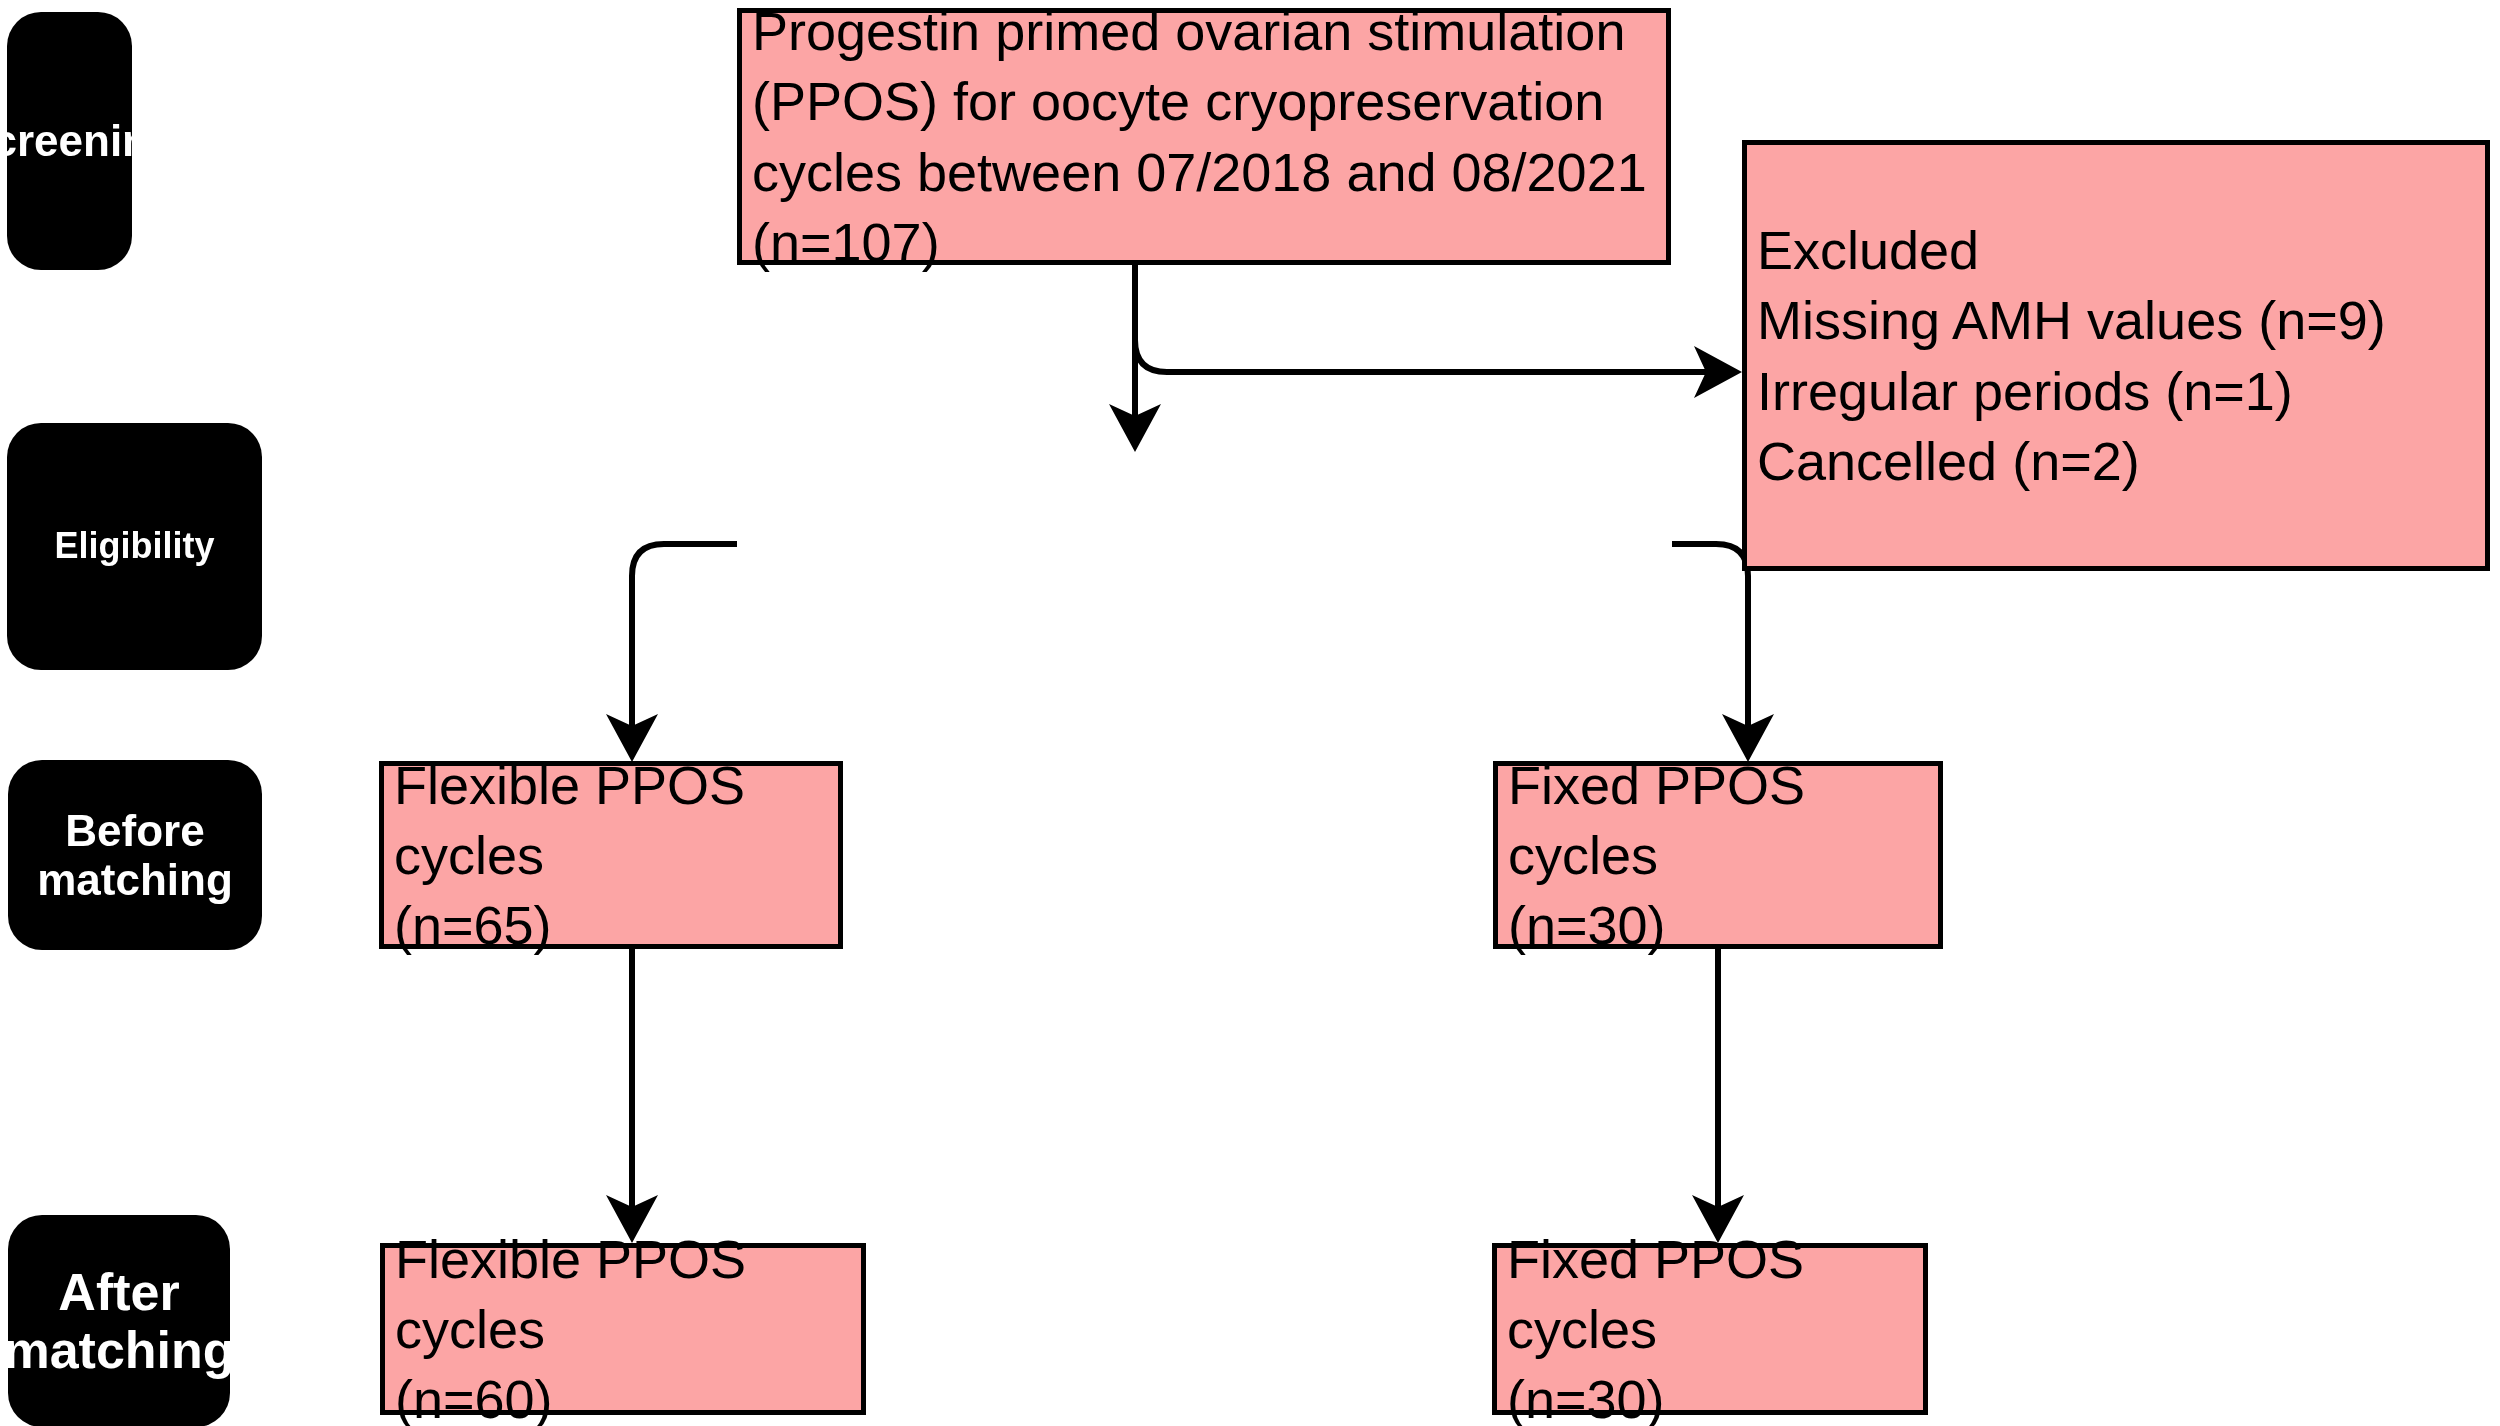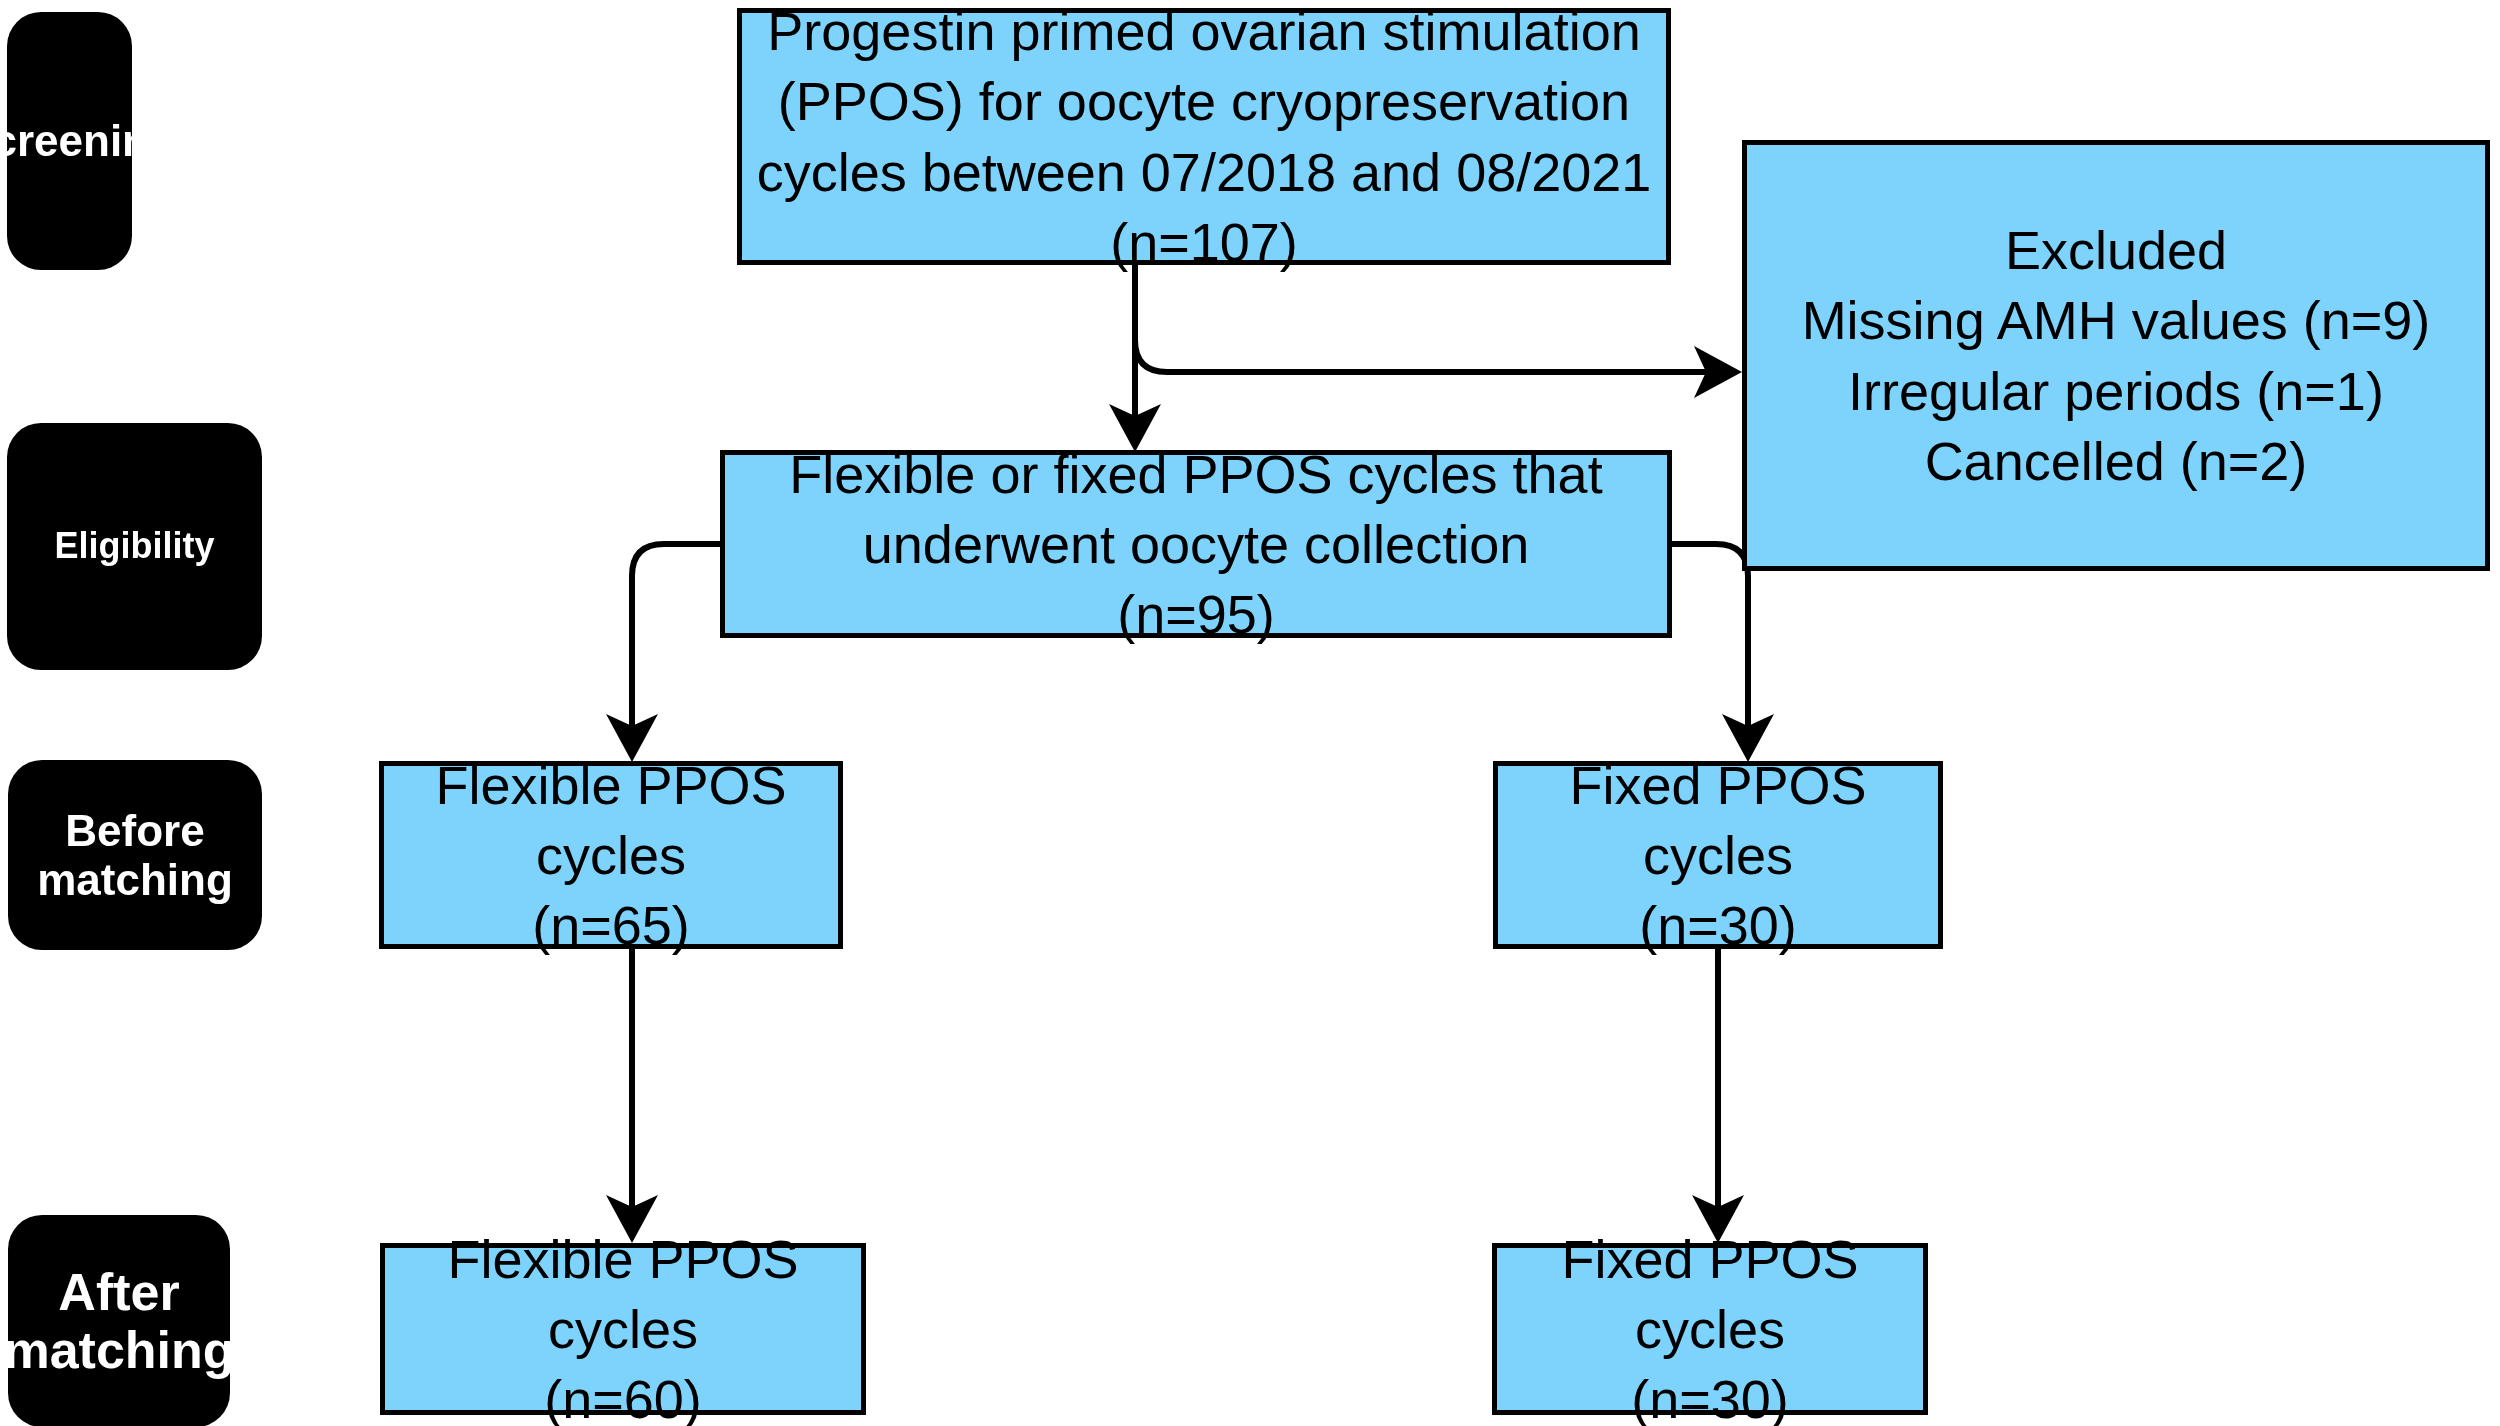--- a/index.html
+++ b/index.html
@@ -26,27 +26,26 @@
     text-align: center;
     font-weight: bold;
     font-size: 54px;
     line-height: 1.12;
     letter-spacing: 0px;
     box-sizing: border-box;
     padding: 4px 6px;
   }
   .node {
     position: absolute;
-    background: #7dd3fc;
+    background: #fca5a5;
     border: 5px solid #000000;
     box-sizing: border-box;
     display: flex;
     align-items: center;
     justify-content: center;
-    text-align: center;
     color: #000000;
     font-size: 54px;
     line-height: 1.30;
     white-space: pre-line;
     padding: 2px 10px;
     box-sizing: border-box;
   }
   .node-text {
     display: block;
     width: 100%;
@@ -118,24 +117,20 @@
 (n=107)</span>
   </div>
 
   <div class="node" style="left:1742px; top:140px; width:748px; height:431px;">
     <span class="node-text">Excluded
 Missing AMH values (n=9)
 Irregular periods (n=1)
 Cancelled (n=2)</span>
   </div>
 
-  <div class="node" style="left:720px; top:450px; width:952px; height:188px;">
-    <span class="node-text">Flexible or fixed PPOS cycles that underwent oocyte collection
-(n=95)</span>
-  </div>
 
   <div class="node" style="left:379px; top:761px; width:464px; height:188px;">
     <span class="node-text">Flexible PPOS cycles
 (n=65)</span>
   </div>
 
   <div class="node" style="left:1493px; top:761px; width:450px; height:188px;">
     <span class="node-text">Fixed PPOS cycles
 (n=30)</span>
   </div>

